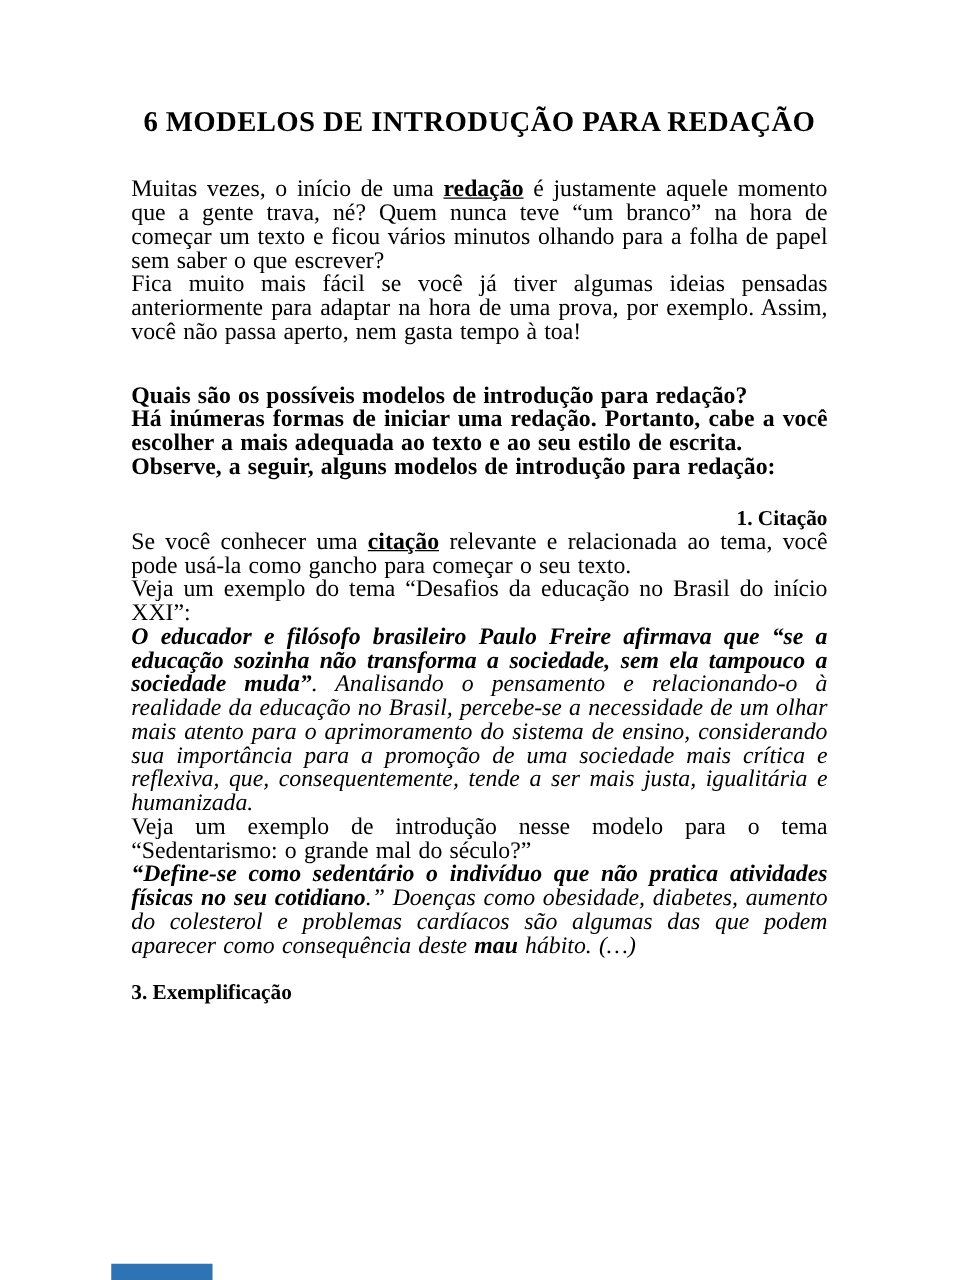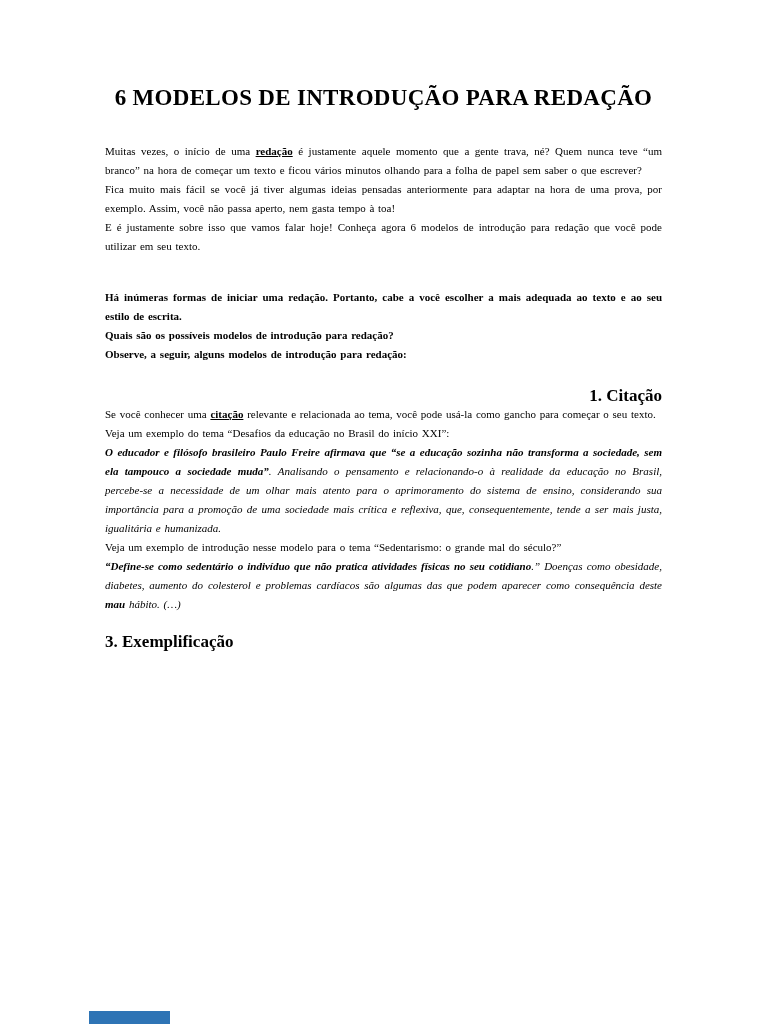--- a/index.html
+++ b/index.html
@@ -10,21 +10,21 @@
     font-family:"Liberation Serif","DejaVu Serif",serif;
     color:#000000;
     -webkit-font-smoothing:antialiased;
   }
   .content { position:absolute; left:105px; top:84px; width:557px; }
   .doc-title {
     font-size:23px; line-height:27px; font-weight:700;
     text-align:center; letter-spacing:0.3px; white-space:nowrap;
   }
   .para {
-    font-size:11px; line-height:19px; text-align:justify;
+    font-size:19px; line-height:19px; text-align:justify;
     text-justify:inter-word; word-spacing:1px;
   }
   .heading { font-size:17px; line-height:19px; font-weight:700; text-align:left; }
   .kw { font-weight:700; text-decoration:underline; }
   .b  { font-weight:700; }
   .quote { font-style:italic; }
   .quote .lead { font-weight:700; }
   .mt-intro  { margin-top:31px; }
   .mt-block  { margin-top:32px; }
   .mt-h1     { margin-top:22px;text-align:right; }
@@ -40,25 +40,24 @@
 
 <div class="page">
   <div class="content">
 
     <h1 class="doc-title">6 MODELOS DE INTRODUÇÃO PARA REDAÇÃO</h1>
 
     <p class="para mt-intro"><span>Muitas vezes, o início de uma </span><span class="kw">redação</span><span> é justamente aquele momento que a gente trava, né? Quem nunca teve “um branco” na hora de começar um texto e ficou vários minutos olhando para a folha de papel sem saber o que escrever?</span></p>
 
     <p class="para">Fica muito mais fácil se você já tiver algumas ideias pensadas anteriormente para adaptar na hora de uma prova, por exemplo. Assim, você não passa aperto, nem gasta tempo à toa!</p>
 
-    <p class="para">E é justamente sobre isso que vamos falar hoje! Conheça agora 6 modelos de introdução para redação que você pode utilizar em seu texto.</p>
 
     <div class="q-bold mt-block">
+      <p class="para">Quais são os possíveis modelos de introdução para redação?</p>
       <p class="para">Há inúmeras formas de iniciar uma redação. Portanto, cabe a você escolher a mais adequada ao texto e ao seu estilo de escrita.</p>
-      <p class="para">Quais são os possíveis modelos de introdução para redação?</p>
       <p class="para">Observe, a seguir, alguns modelos de introdução para redação:</p>
     </div>
 
     <h2 class="heading mt-h1">1. Citação</h2>
 
     <p class="para"><span>Se você conhecer uma </span><span class="kw">citação</span><span> relevante e relacionada ao tema, você pode usá-la como gancho para começar o seu texto.</span></p>
 
     <p class="para">Veja um exemplo do tema “Desafios da educação no Brasil do início XXI”:</p>
 
     <p class="para quote"><span class="lead">O educador e filósofo brasileiro Paulo Freire afirmava que “se a educação sozinha não transforma a sociedade, sem ela tampouco a sociedade muda”</span><span>. Analisando o pensamento e relacionando-o à realidade da educação no Brasil, percebe-se a necessidade de um olhar mais atento para o aprimoramento do sistema de ensino, considerando sua importância para a promoção de uma sociedade mais crítica e reflexiva, que, consequentemente, tende a ser mais justa, igualitária e humanizada.</span></p>

